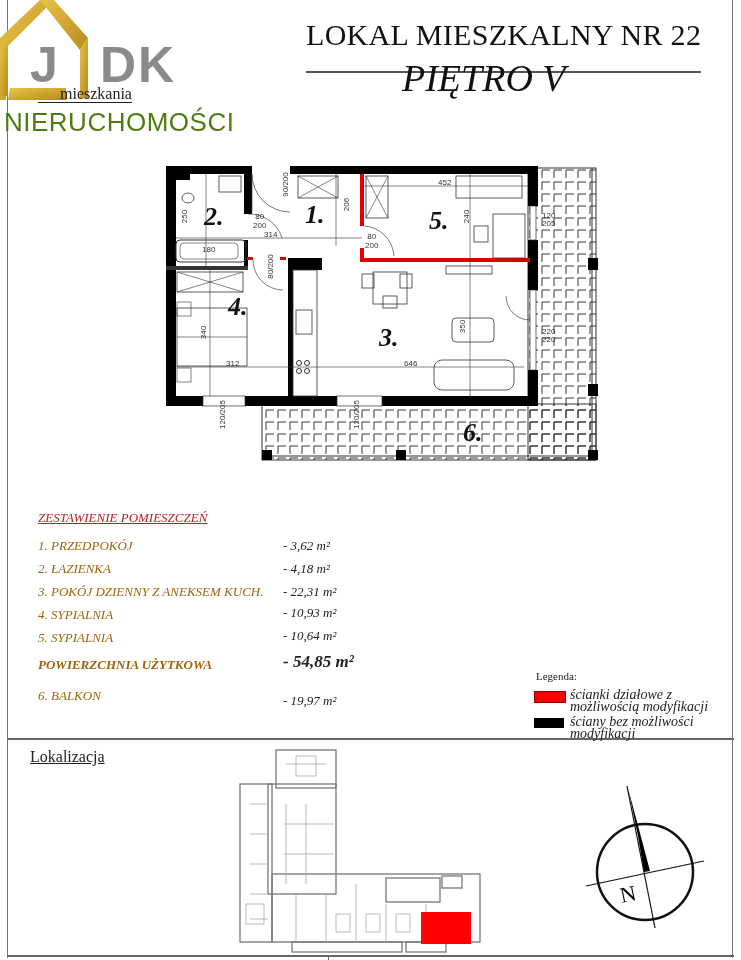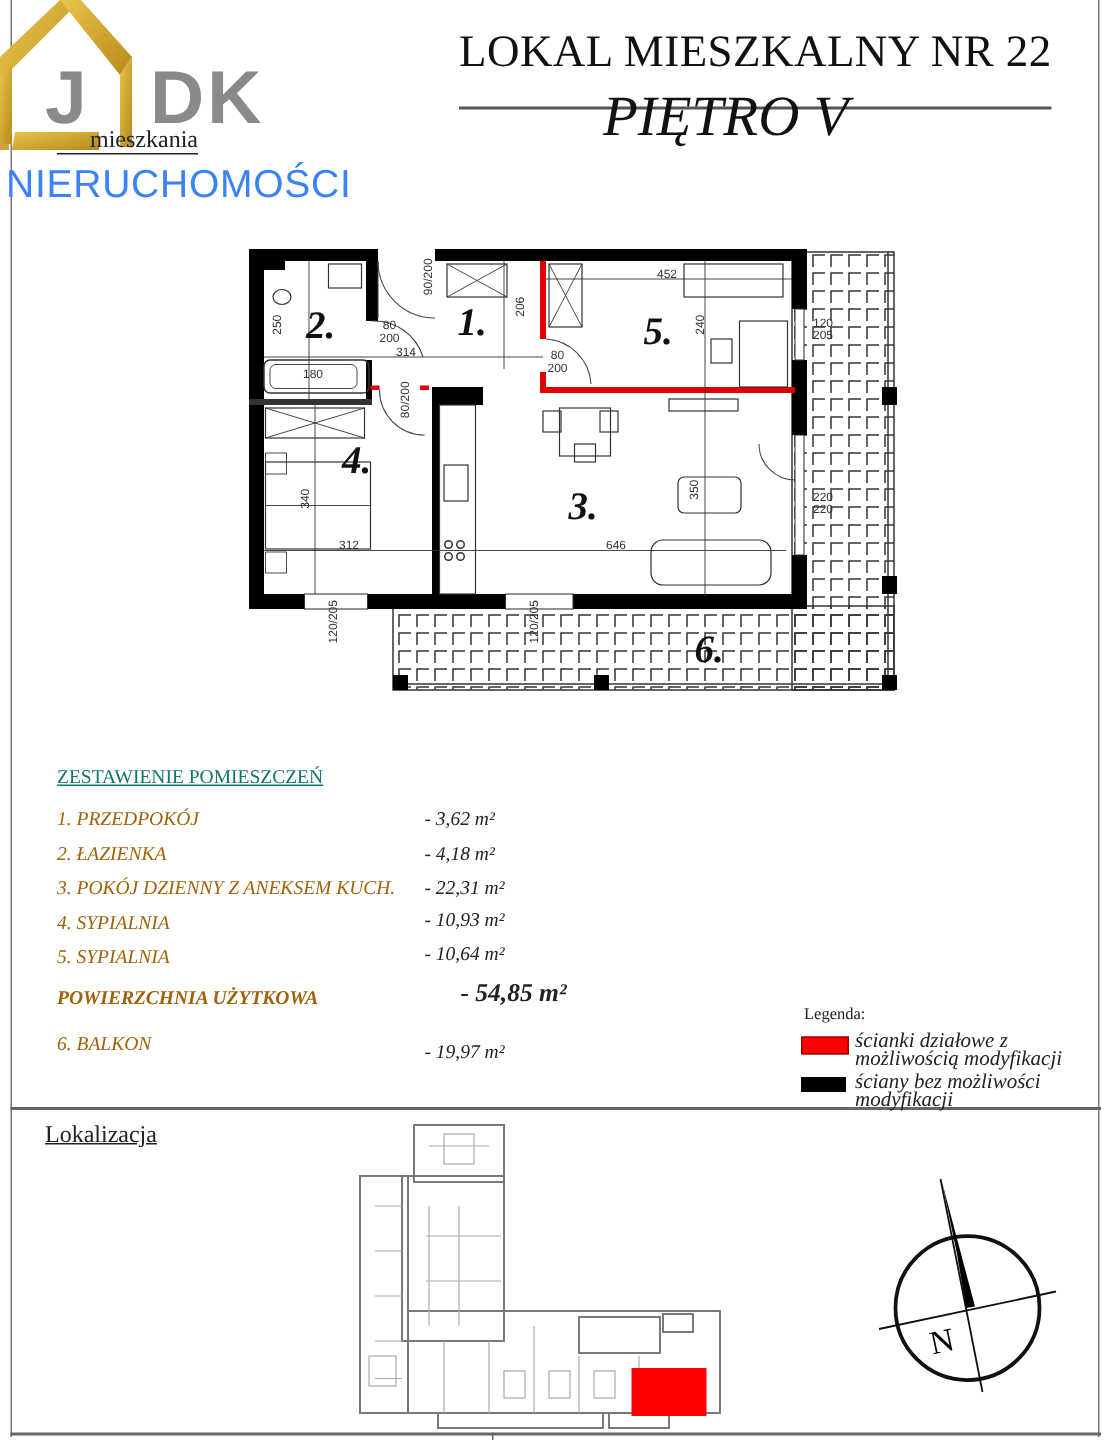--- a/index.html
+++ b/index.html
@@ -5,33 +5,33 @@
   html,body{margin:0;padding:0;background:#fff;}
   body{width:741px;height:960px;position:relative;overflow:hidden;font-family:"Liberation Serif",serif;color:#111;}
   .frame{position:absolute;left:7px;top:0;width:726px;height:958px;border-left:1px solid #777;border-right:1px solid #777;box-sizing:border-box;}
   .hline{position:absolute;left:7px;width:727px;height:2px;background:#666;}
   .vline{position:absolute;width:1px;background:#666;}
 
   
   .logo{position:absolute;left:0;top:0;width:270px;height:140px;}
   .logo-text-jdk{position:absolute;font-family:"Liberation Sans",sans-serif;font-weight:bold;color:#8a8a8a;font-size:50px;letter-spacing:2px;}
   .logo-sub{position:absolute;left:38px;top:86px;font-family:"Liberation Serif",serif;font-size:16px;color:#222;border-bottom:1px solid #222;padding-left:22px;line-height:16px;}
-  .logo-name{position:absolute;left:4px;top:107px;font-family:"Liberation Sans",sans-serif;font-size:26px;color:#3b82f6;letter-spacing:0.5px;}
+  .logo-name{position:absolute;left:4px;top:107px;font-family:"Liberation Sans",sans-serif;font-size:26px;color:#4d7c0f;letter-spacing:0.5px;}
 
   
   .title{position:absolute;left:306px;top:18px;font-size:30px;letter-spacing:0.3px;white-space:nowrap;border-bottom:2px solid #555;line-height:34px;padding-bottom:19px;}
   .subtitle{position:absolute;left:402px;top:56px;font-size:38px;white-space:nowrap;font-style:italic;}
 
   
   .plan{position:absolute;left:0;top:0;width:741px;height:480px;}
   .room-num{position:absolute;font-family:"Liberation Serif",serif;font-style:italic;font-weight:bold;font-size:26px;}
   .dim{position:absolute;font-family:"Liberation Sans",sans-serif;font-size:8px;color:#333;}
 
   
-  .tbl-heading{position:absolute;left:38px;top:510px;font-size:13px;text-decoration:underline;color:#0f766e;}
+  .tbl-heading{position:absolute;left:38px;top:510px;font-style:italic;font-size:13px;text-decoration:underline;color:#b91c1c;}
   .tbl-row{position:absolute;left:38px;font-style:italic;font-size:13px;color:#a16207;white-space:nowrap;}
   .tbl-val{position:absolute;font-style:italic;font-size:13px;color:#222;white-space:nowrap;}
   .tbl-row.bold{font-weight:bold;}
   .tbl-val.bold{font-weight:bold;font-size:17px;}
 
   
   .legend-title{position:absolute;left:536px;top:670px;font-size:11px;color:#222;}
   .legend-swatch{position:absolute;width:30px;height:10px;}
   .legend-label{position:absolute;left:570px;font-size:14px;line-height:12px;width:160px;color:#222;font-style:italic;}
 
@@ -203,21 +203,21 @@
 <div class="tbl-val" style="left:283px;top:538px;">- 3,62 m²</div>
 <div class="tbl-row" style="top:561px;">2. ŁAZIENKA</div>
 <div class="tbl-val" style="left:283px;top:561px;">- 4,18 m²</div>
 <div class="tbl-row" style="top:584px;">3. POKÓJ DZIENNY Z ANEKSEM KUCH.</div>
 <div class="tbl-val" style="left:283px;top:584px;">- 22,31 m²</div>
 <div class="tbl-row" style="top:607px;">4. SYPIALNIA</div>
 <div class="tbl-val" style="left:283px;top:605px;">- 10,93 m²</div>
 <div class="tbl-row" style="top:630px;">5. SYPIALNIA</div>
 <div class="tbl-val" style="left:283px;top:628px;">- 10,64 m²</div>
 <div class="tbl-row bold" style="top:657px;">POWIERZCHNIA UŻYTKOWA</div>
-<div class="tbl-val bold" style="left:283px;top:652px;margin-left:24px;">- 54,85 m²</div>
+<div class="tbl-val bold" style="left:283px;top:652px;">- 54,85 m²</div>
 <div class="tbl-row" style="top:688px;">6. BALKON</div>
 <div class="tbl-val" style="left:283px;top:693px;">- 19,97 m²</div>
 
 <div class="legend-title">Legenda:</div>
 <div class="legend-swatch" style="left:534px;top:691px;background:#ff0000;border:1px solid #900;"></div>
 <div class="legend-label" style="top:689px;">ścianki działowe z możliwością modyfikacji</div>
 <div class="legend-swatch" style="left:534px;top:718px;background:#000;"></div>
 <div class="legend-label" style="top:716px;">ściany bez możliwości modyfikacji</div>
 
 <div class="loc-title">Lokalizacja</div>

